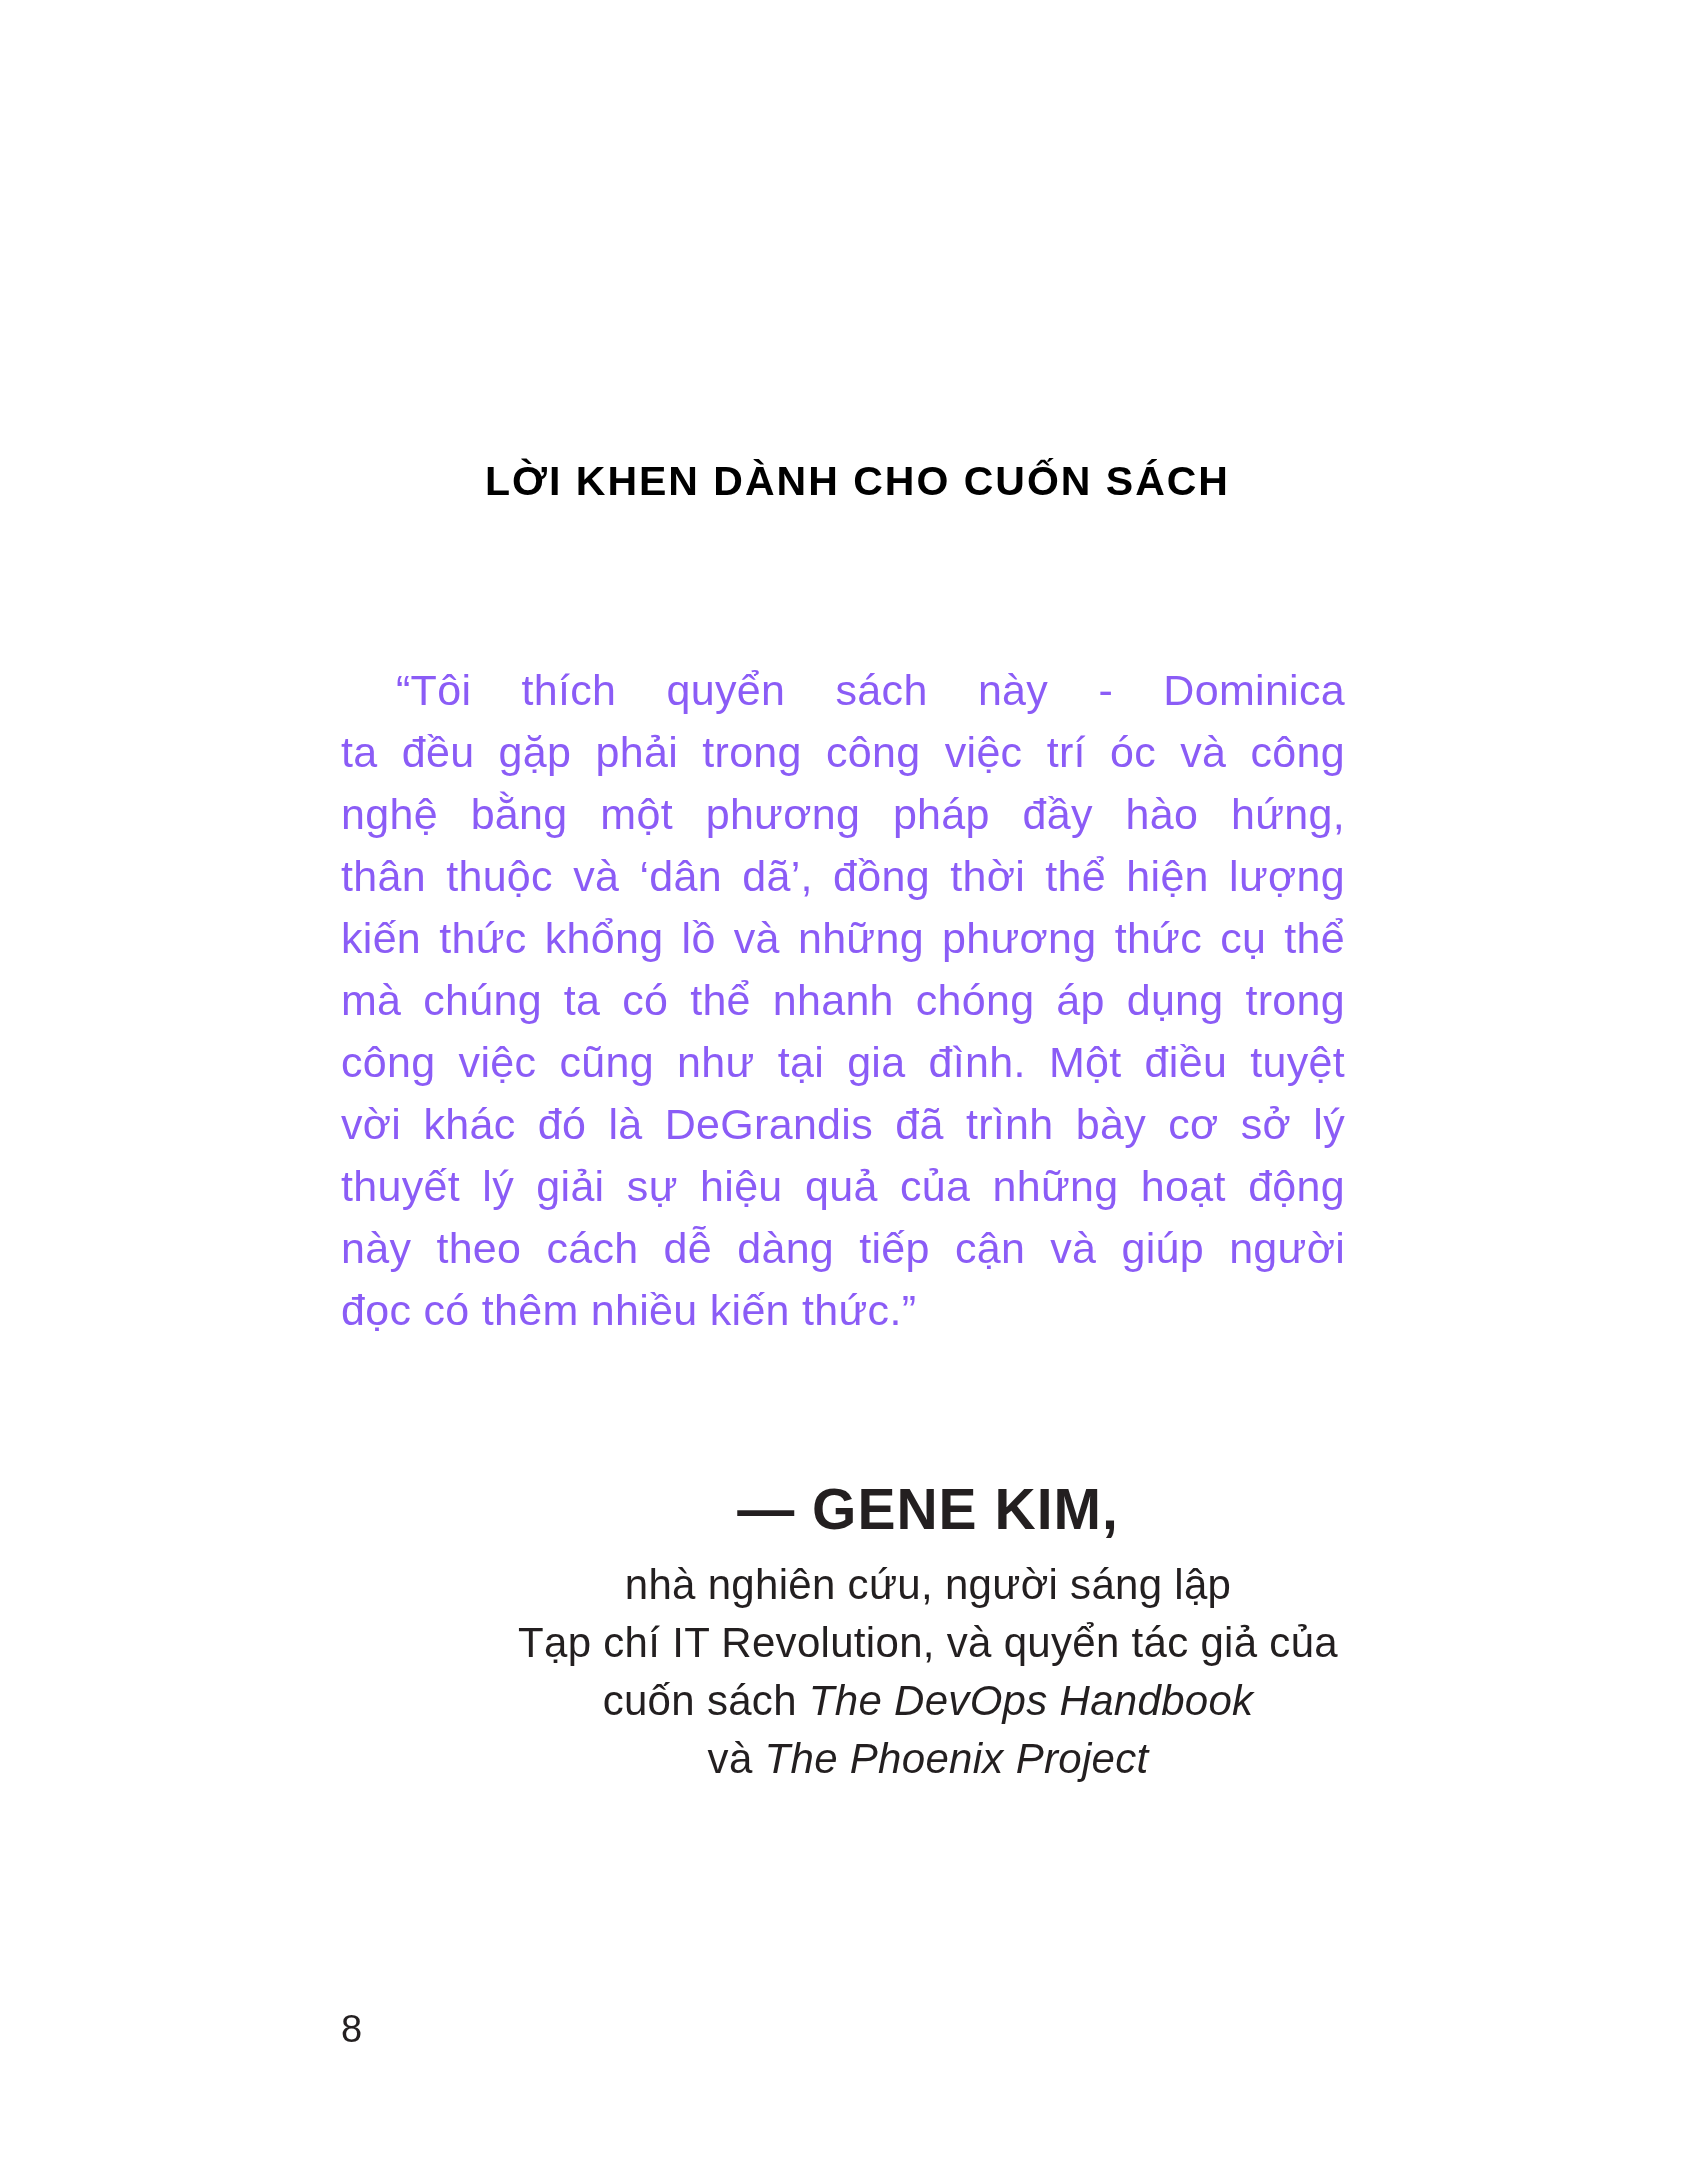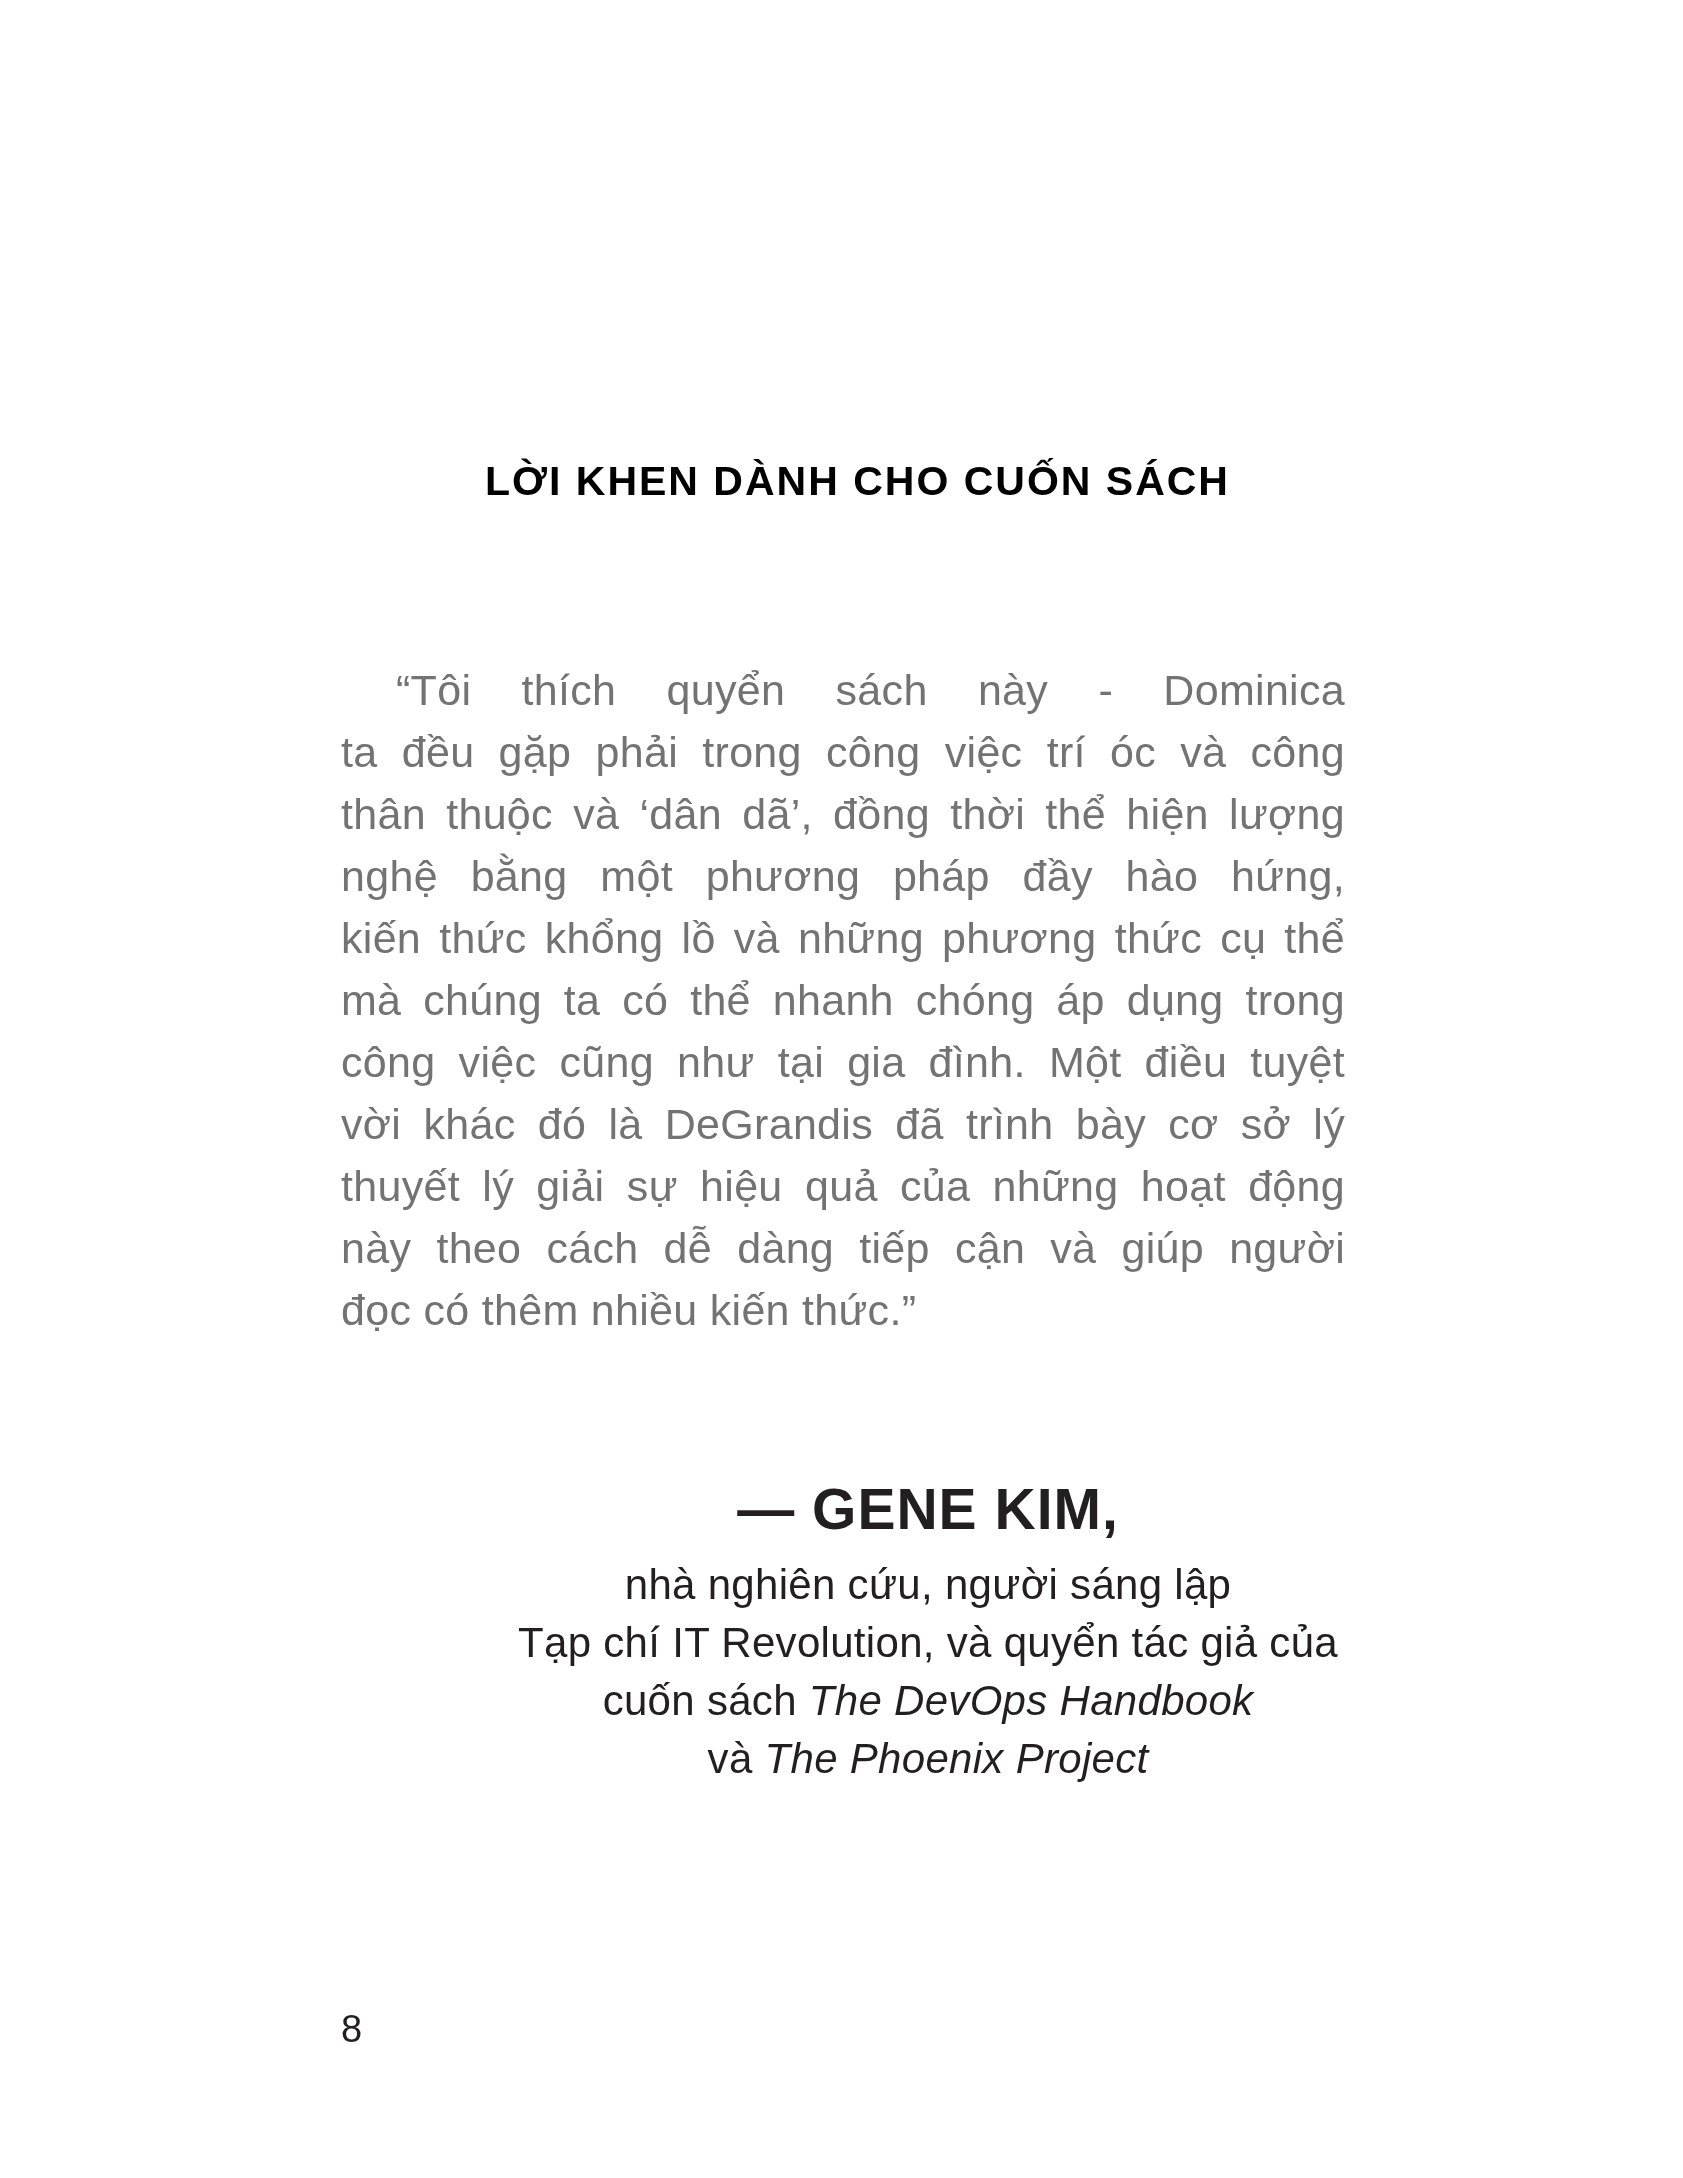--- a/index.html
+++ b/index.html
@@ -29,21 +29,21 @@
     color: #000000;
   }
   .quote-block {
     position: absolute;
     top: 659px;
     left: 341px;
     width: 1004px;
     font-size: 43px;
     line-height: 62px;
     letter-spacing: 0.3px;
-    color: #737373;
+    color: #8b5cf6;
   }
   .quote-line {
     text-align: justify;
     text-align-last: justify;
     white-space: nowrap;
     height: 62px;
   }
   .quote-line.first {
     text-indent: 55px;
   }
@@ -84,22 +84,22 @@
 </head>
 <body>
 
 <div class="page">
 
   <h1 class="book-title">LỜI KHEN DÀNH CHO CUỐN SÁCH</h1>
 
   <div class="quote-block">
     <div class="quote-line first">“Tôi thích quyển sách này - Dominica</div>
     <div class="quote-line">ta đều gặp phải trong công việc trí óc và công</div>
+    <div class="quote-line">nghệ bằng một phương pháp đầy hào hứng,</div>
     <div class="quote-line">thân thuộc và ‘dân dã’, đồng thời thể hiện lượng</div>
-    <div class="quote-line">nghệ bằng một phương pháp đầy hào hứng,</div>
     <div class="quote-line">kiến thức khổng lồ và những phương thức cụ thể</div>
     <div class="quote-line">mà chúng ta có thể nhanh chóng áp dụng trong</div>
     <div class="quote-line">công việc cũng như tại gia đình. Một điều tuyệt</div>
     <div class="quote-line">vời khác đó là DeGrandis đã trình bày cơ sở lý</div>
     <div class="quote-line">thuyết lý giải sự hiệu quả của những hoạt động</div>
     <div class="quote-line">này theo cách dễ dàng tiếp cận và giúp người</div>
     <div class="quote-line last">đọc có thêm nhiều kiến thức.”</div>
   </div>
 
   <div class="attribution">

